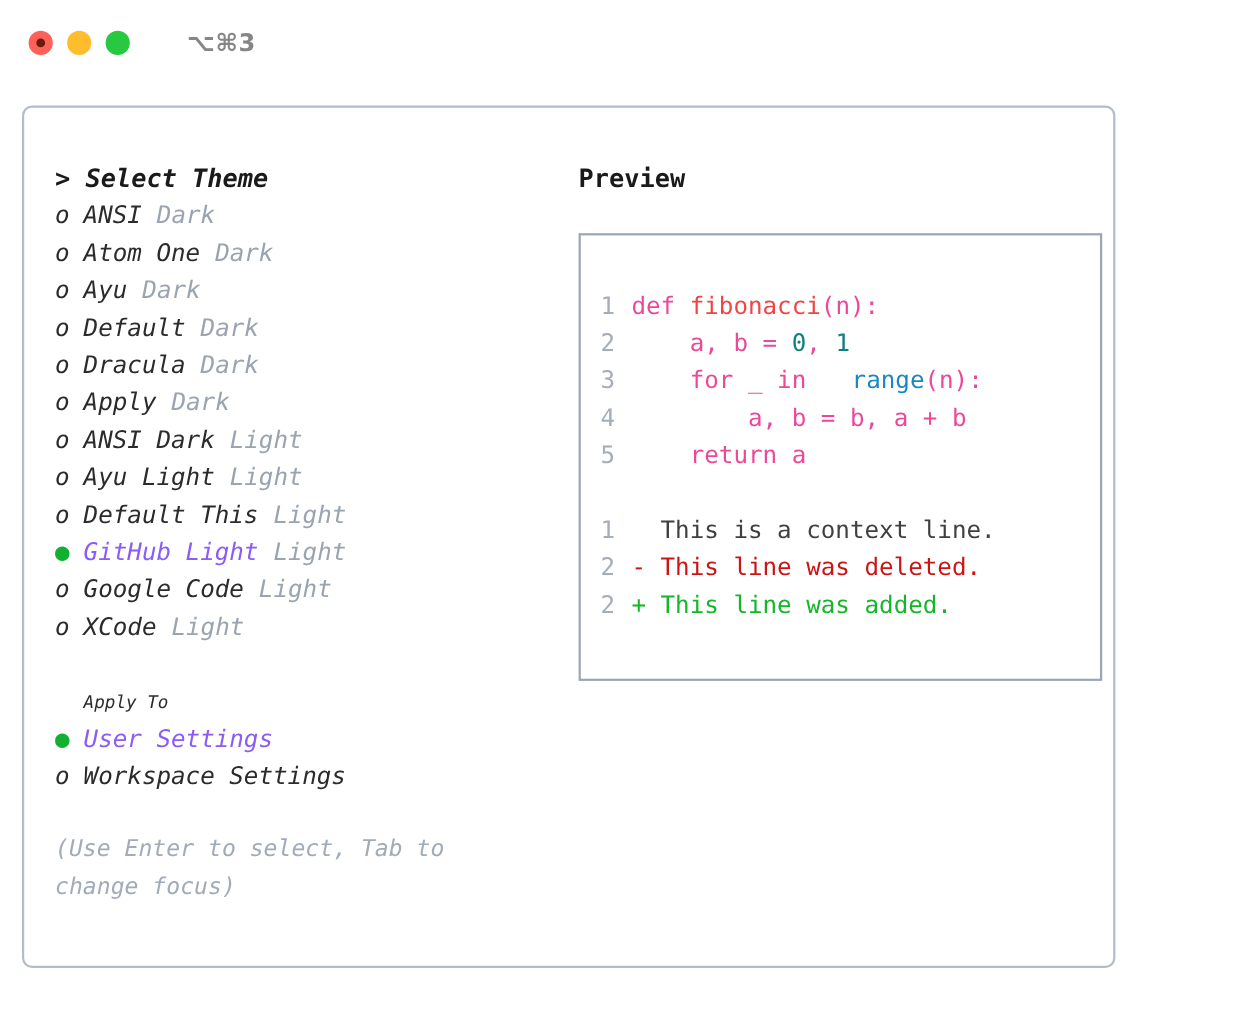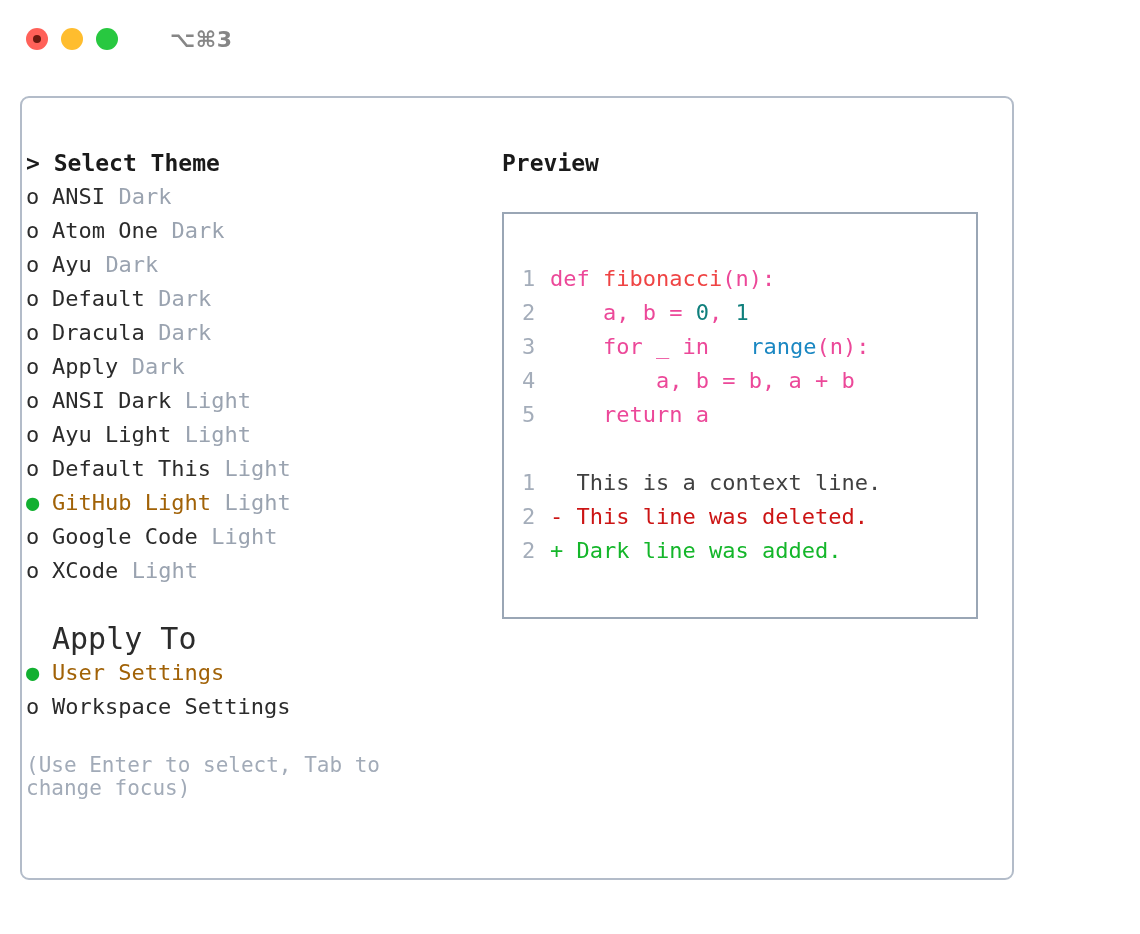--- a/index.html
+++ b/index.html
@@ -72,22 +72,23 @@
 
   #panel-inner {
     position: relative;
     width: 100%;
     height: 100%;
   }
 
   
   #left-col {
     position: absolute;
-    left: 4px; top: 48px;
+    left: 28px; top: 48px;
     width: 450px;
+    font-style: italic;
   }
 
   .list-head {
     font-size: 23px;
     font-weight: bold;
     color: #1a1a1a;
     line-height: 34px;
     white-space: pre;
   }
 
@@ -98,49 +99,49 @@
     line-height: 34px;
     color: #2b2b2b;
     white-space: pre;
   }
   .marker {
     width: 26px;
     flex: 0 0 26px;
     color: #2b2b2b;
   }
   .marker.on { color: #12b031; }
-  .opt-row.selected .opt-label { color: #a16207; }
+  .opt-row.selected .opt-label { color: #8b5cf6; }
   .opt-label { color: #2b2b2b; }
   .opt-cat {
     color: #9aa3b0;
     margin-left: 0.62em;
   }
 
   .section-label {
-    font-size: 30px;
+    font-size: 16px;
     line-height: 34px;
     color: #2b2b2b;
     padding-left: 26px;
     white-space: pre;
   }
 
   .spacer { height: 34px; }
 
   #hint {
     margin-top: 30px;
     font-size: 21px;
-    line-height: 23px;
+    line-height: 35px;
     color: #a2abb8;
     width: 410px;
   }
 
   
   #right-col {
     position: absolute;
-    left: 480px; top: 48px;
+    left: 504px; top: 48px;
     width: 490px;
   }
   #preview-title {
     font-size: 23px;
     font-weight: bold;
     color: #1a1a1a;
     line-height: 34px;
   }
   #code-box {
     margin-top: 32px;
@@ -225,20 +226,20 @@
               <div class="code-line"><span class="ln">1</span><span class="code-text">def </span><span class="tok-fn">fibonacci</span><span class="code-text">(n):</span></div>
               <div class="code-line"><span class="ln">2</span><span class="code-text">    a, b = </span><span class="tok-num">0</span><span class="code-text">, </span><span class="tok-num">1</span></div>
               <div class="code-line"><span class="ln">3</span><span class="code-text">    for _ in </span><span class="tok-call">range</span><span class="code-text">(n):</span></div>
               <div class="code-line"><span class="ln">4</span><span class="code-text">        a, b = b, a + b</span></div>
               <div class="code-line"><span class="ln">5</span><span class="code-text">    return a</span></div>
             </div>
           <div class="blank-line"></div>
           <div id="diff-lines">
               <div class="code-line"><span class="ln">1</span><span class="tok-ctx">  This is a context line.</span></div>
               <div class="code-line"><span class="ln">2</span><span class="tok-del">- This line was deleted.</span></div>
-              <div class="code-line"><span class="ln">2</span><span class="tok-add">+ Dark line was added.</span></div>
+              <div class="code-line"><span class="ln">2</span><span class="tok-add">+ This line was added.</span></div>
             </div>
         </div>
       </div>
 
     </div>
   </div>
 </div>
 
 </body></html>

